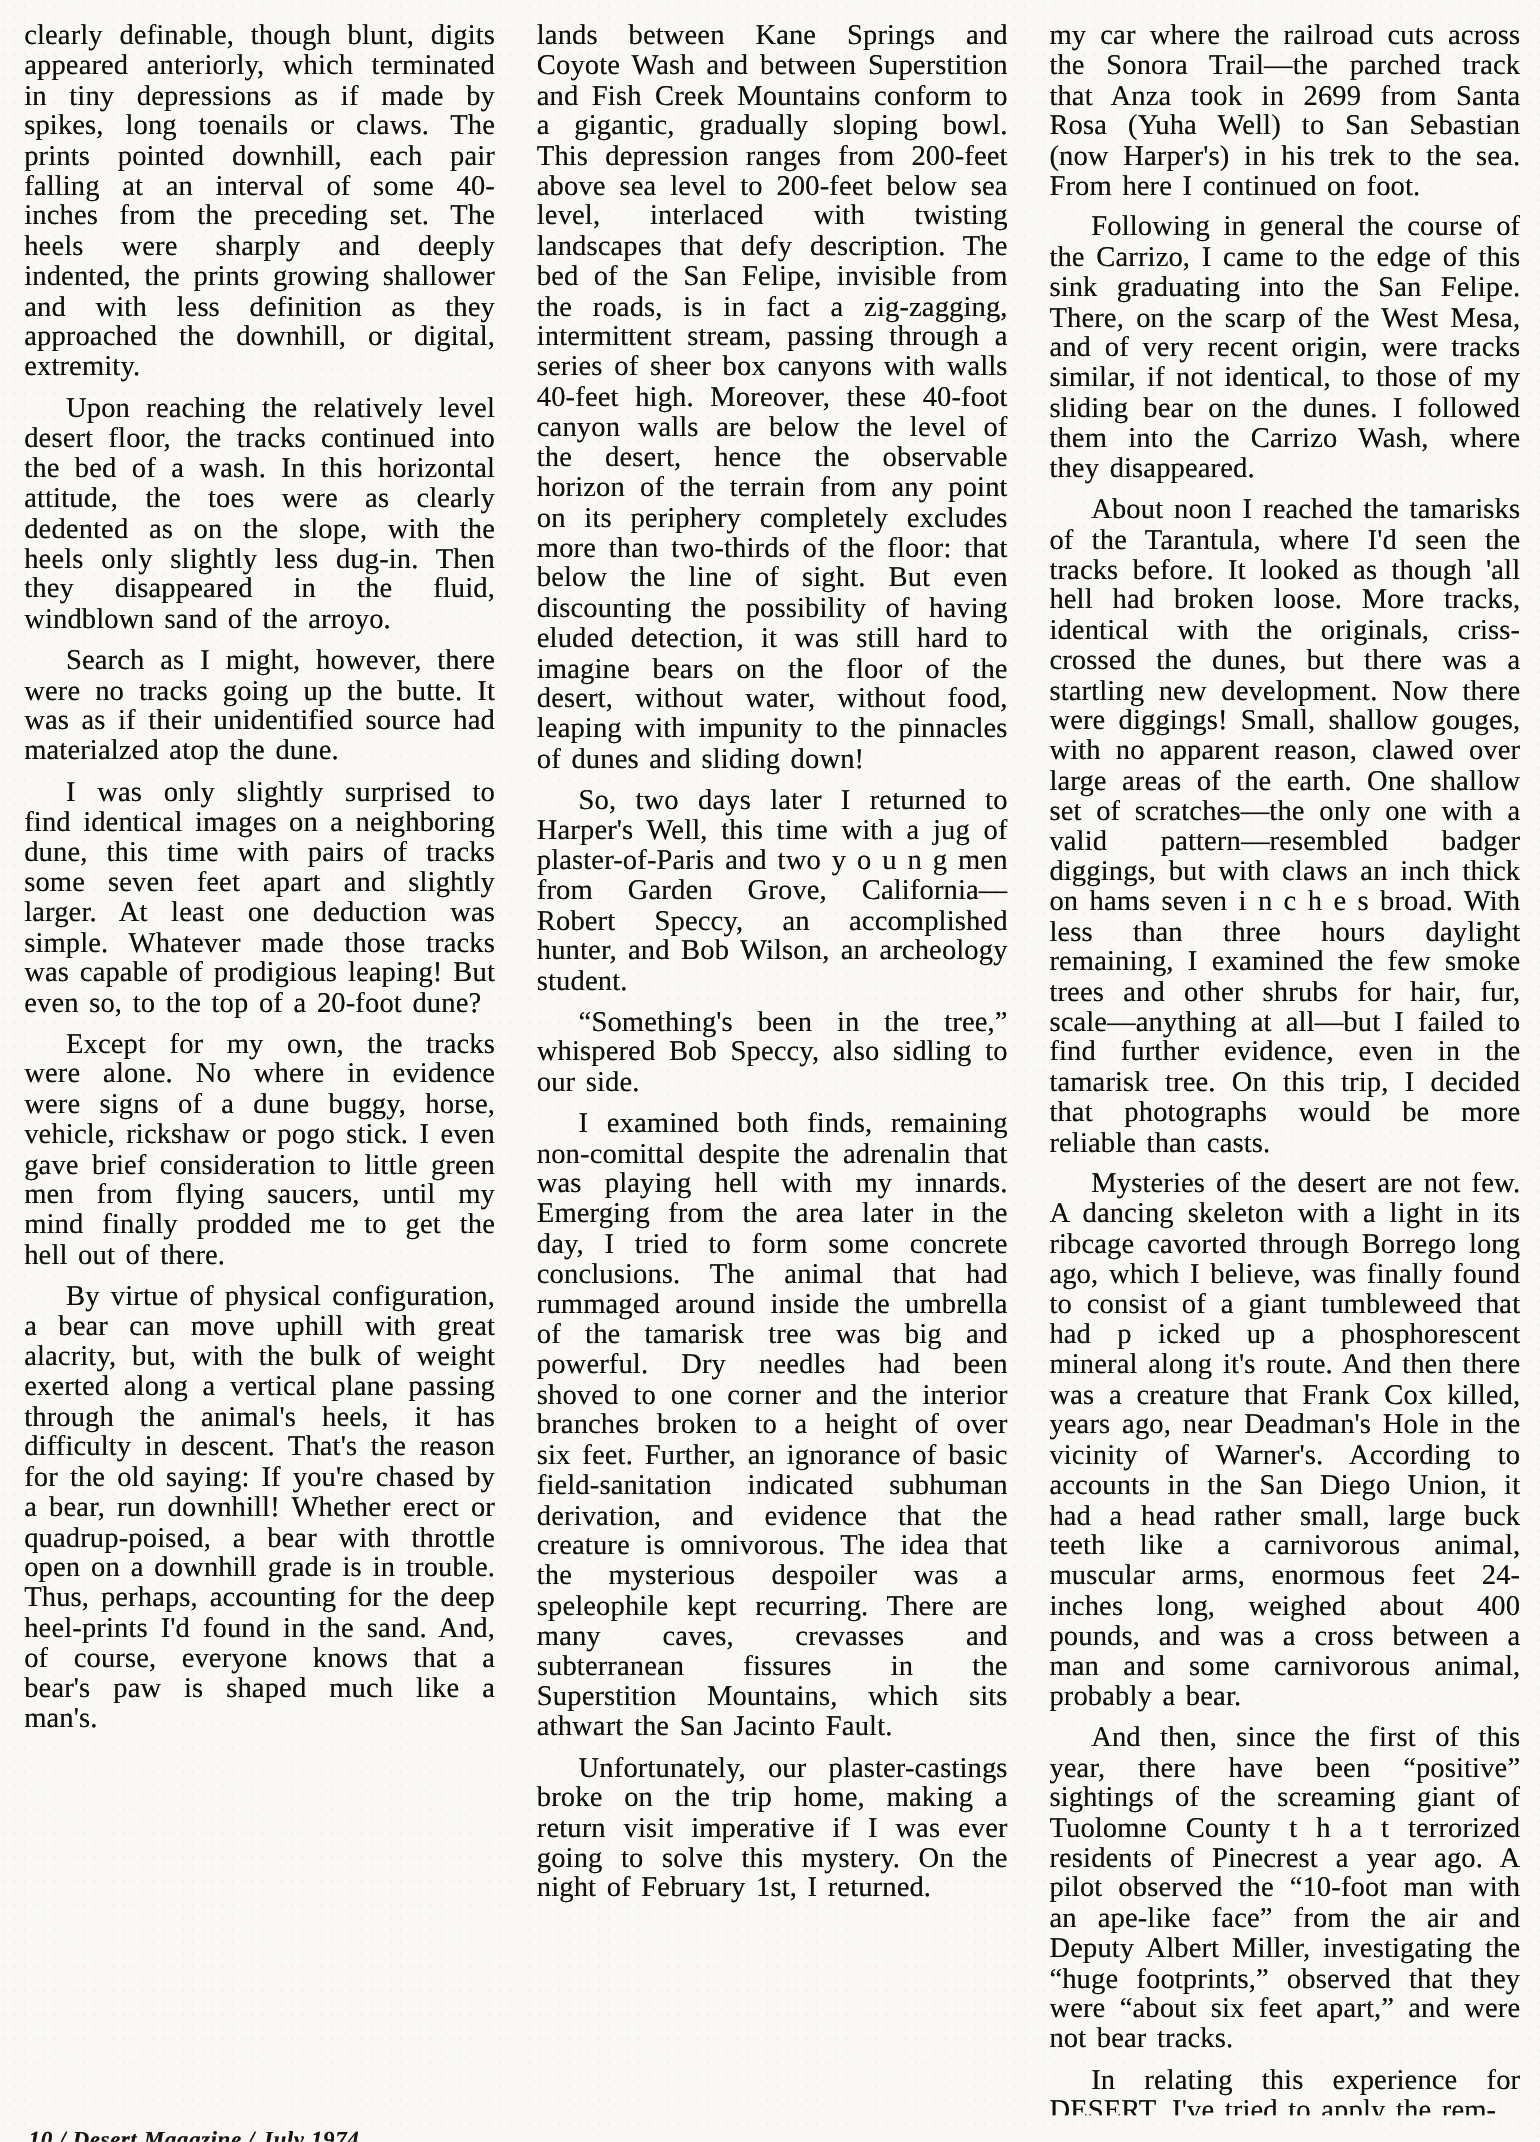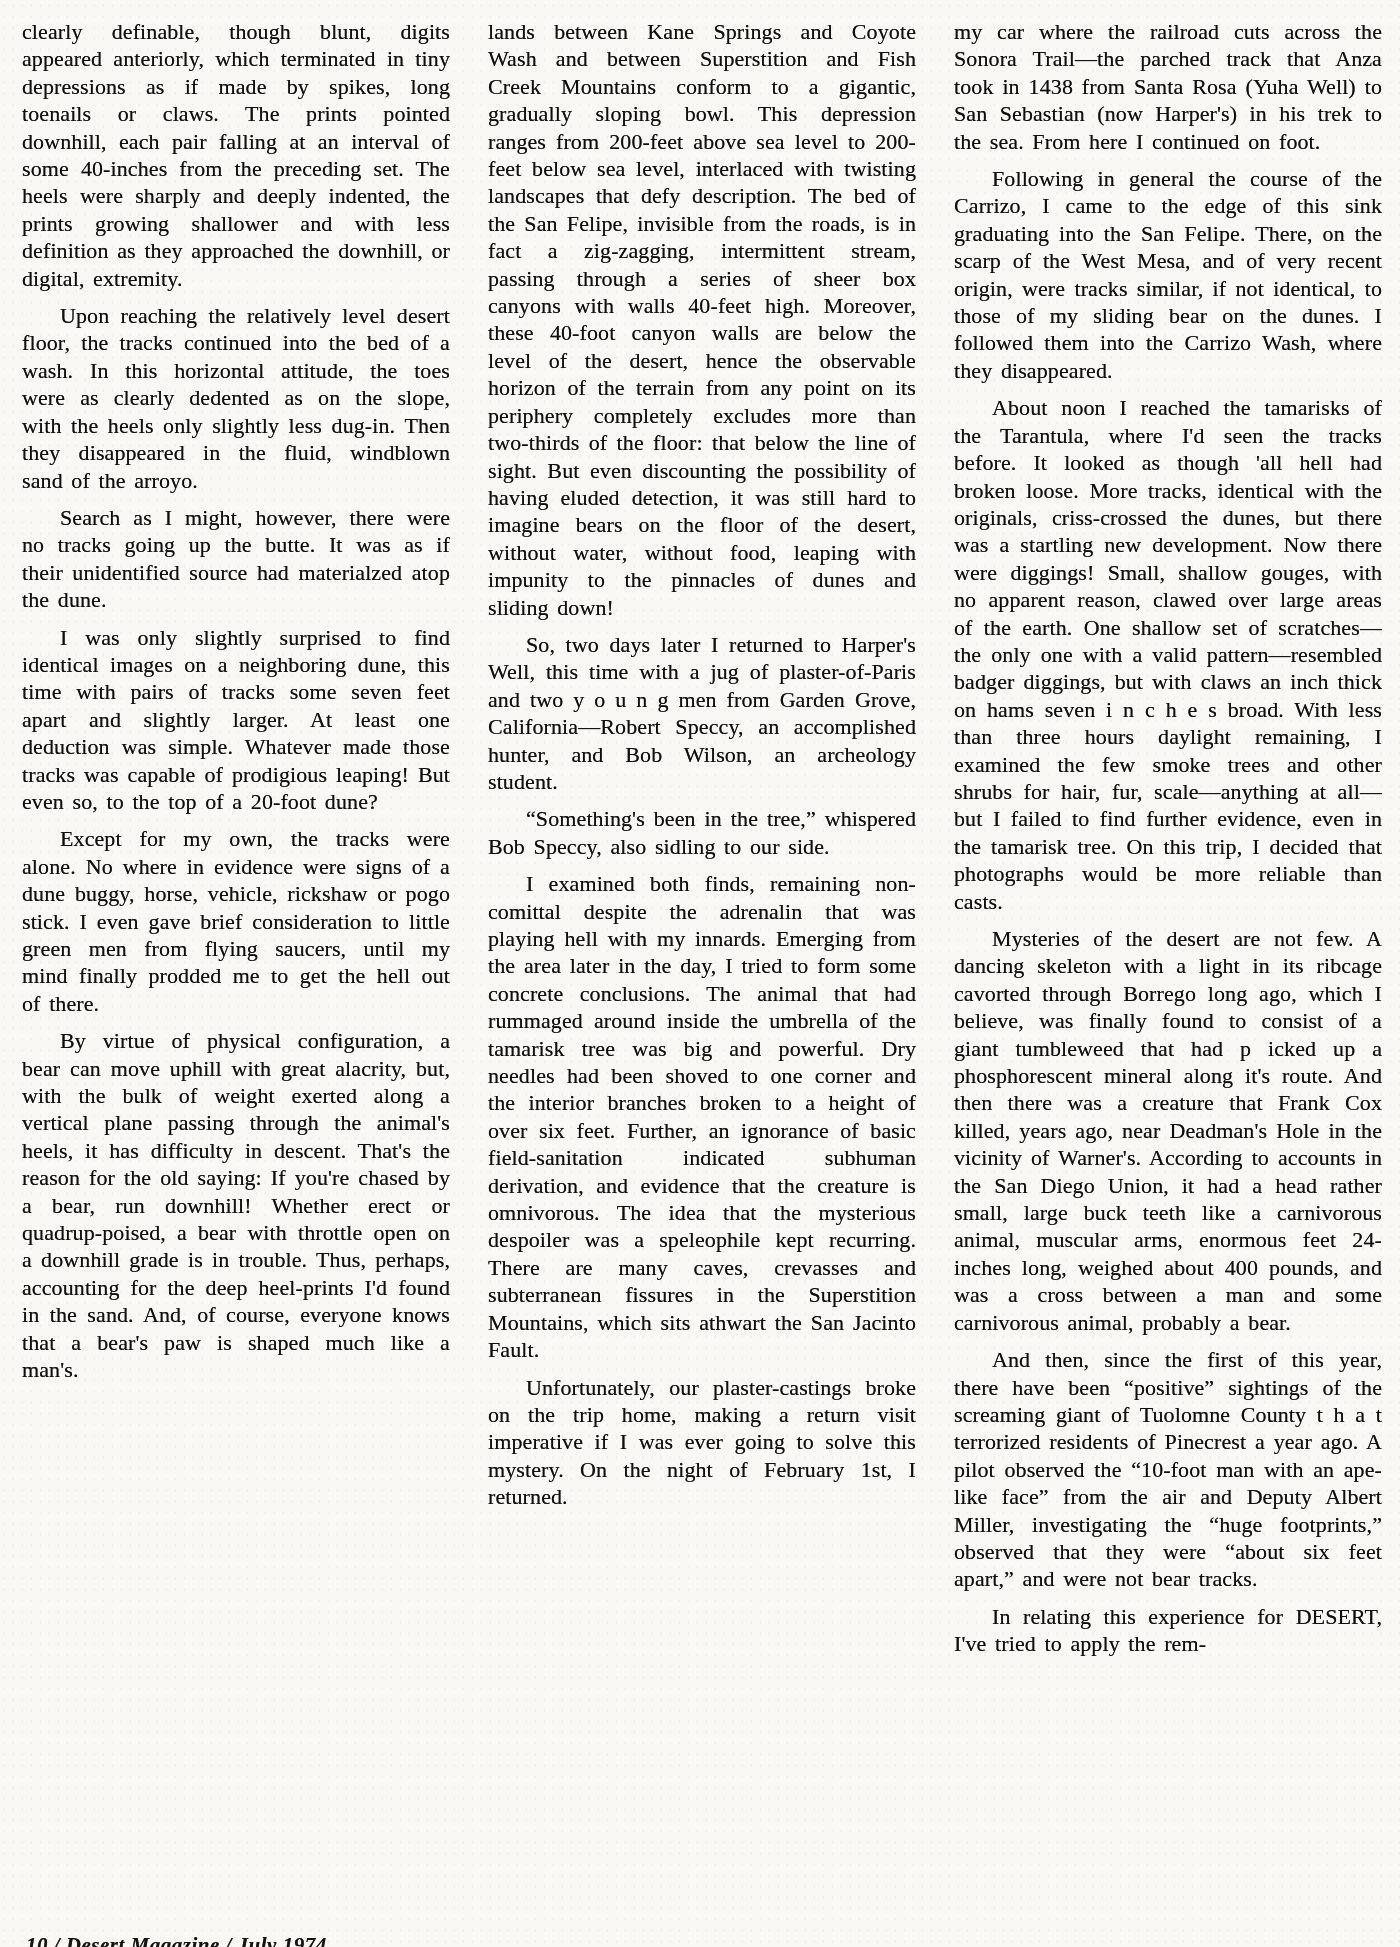--- a/index.html
+++ b/index.html
@@ -28,21 +28,21 @@
     display: flex;
     justify-content: space-between;
     height: 1905px;
     overflow: hidden;
   }
   .col {
     width: 428px;
     height: 100%;
     overflow: hidden;
     text-align: justify;
-    font-size: 22px;
+    font-size: 26px;
     line-height: 27.4px;
     word-spacing: 3px;
     letter-spacing: 0.1px;
     text-shadow: 0 0 0.5px rgba(10,9,8,0.65);
   }
   .col p {
     margin: 0 0 10px 0;
     text-indent: 38px;
   }
   .col p.no-indent {
@@ -88,21 +88,21 @@
         <p><span>By virtue of physical configuration, a bear can move uphill with great alacrity, but, with the bulk of weight exerted along a vertical plane passing through the animal's heels, it has difficulty in descent. That's the reason for the old saying: If you're chased by a bear, run downhill! Whether erect or quadrup-poised, a bear with throttle open on a downhill grade is in trouble. Thus, perhaps, accounting for the deep heel-prints I'd found in the sand. And, of course, everyone knows that a bear's paw is shaped much like a man's.</span></p>
       </div>
     <div class="col">
         <p class="no-indent"><span>lands between Kane Springs and Coyote Wash and between Superstition and Fish Creek Mountains conform to a gigantic, gradually sloping bowl. This depression ranges from 200-feet above sea level to 200-feet below sea level, interlaced with twisting landscapes that defy description. The bed of the San Felipe, invisible from the roads, is in fact a zig-zagging, intermittent stream, passing through a series of sheer box canyons with walls 40-feet high. Moreover, these 40-foot canyon walls are </span><span class="italic">below</span><span> the level of the desert, hence the observable horizon of the terrain from any point on its periphery completely excludes more than two-thirds of the floor: that </span><span class="italic">below</span><span> the line of sight. But even discounting the possibility of having eluded detection, it was still hard to imagine bears on the floor of the desert, without water, without food, leaping with impunity to the pinnacles of dunes and sliding down!</span></p>
         <p><span>So, two days later I returned to Harper's Well, this time with a jug of plaster-of-Paris and two y o u n g men from Garden Grove, California—Robert Speccy, an accomplished hunter, and Bob Wilson, an archeology student.</span></p>
         <p><span>“Something's been in the tree,” whispered Bob Speccy, also sidling to our side.</span></p>
         <p><span>I examined both finds, remaining non-comittal despite the adrenalin that was playing hell with my innards. Emerging from the area later in the day, I tried to form some concrete conclusions. The animal that had rummaged around inside the umbrella of the tamarisk tree was big and powerful. Dry needles had been shoved to one corner and the interior branches broken to a height of over six feet. Further, an ignorance of basic field-sanitation indicated subhuman derivation, and evidence that the creature is omnivorous. The idea that the mysterious despoiler was a speleophile kept recurring. There are many caves, crevasses and subterranean fissures in the Superstition Mountains, which sits athwart the San Jacinto Fault.</span></p>
         <p><span>Unfortunately, our plaster-castings broke on the trip home, making a return visit imperative if I was ever going to solve this mystery. On the night of February 1st, I returned.</span></p>
       </div>
     <div class="col">
-        <p class="no-indent"><span>my car where the railroad cuts across the Sonora Trail—the parched track that Anza took in 1438 from Santa Rosa (Yuha Well) to San Sebastian (now Harper's) in his trek to the sea. From here I continued on foot.</span></p>
+        <p class="no-indent"><span>my car where the railroad cuts across the Sonora Trail—the parched track that Anza took in 2699 from Santa Rosa (Yuha Well) to San Sebastian (now Harper's) in his trek to the sea. From here I continued on foot.</span></p>
         <p><span>Following in general the course of the Carrizo, I came to the edge of this sink graduating into the San Felipe. There, on the scarp of the West Mesa, and of very recent origin, were tracks similar, if not identical, to those of my sliding bear on the dunes. I followed them into the Carrizo Wash, where they disappeared.</span></p>
         <p><span>About noon I reached the tamarisks of the Tarantula, where I'd seen the tracks before. It looked as though 'all hell had broken loose. More tracks, identical with the originals, criss-crossed the dunes, but there was a startling new development. Now there were diggings! Small, shallow gouges, with no apparent reason, clawed over large areas of the earth. One shallow set of scratches—the only one with a valid pattern—resembled badger diggings, but with claws an inch thick on hams seven i n c h e s broad. With less than three hours daylight remaining, I examined the few smoke trees and other shrubs for hair, fur, scale—anything at all—but I failed to find further evidence, even in the tamarisk tree. On this trip, I decided that photographs would be more reliable than casts.</span></p>
         <p><span>Mysteries of the desert are not few. A dancing skeleton with a light in its ribcage cavorted through Borrego long ago, which I believe, was finally found to consist of a giant tumbleweed that had p icked up a phosphorescent mineral along it's route. And then there was a creature that Frank Cox killed, years ago, near Deadman's Hole in the vicinity of Warner's. According to accounts in the </span><span class="italic">San Diego Union</span><span>, it had a head rather small, large buck teeth like a carnivorous animal, muscular arms, enormous feet 24-inches long, weighed about 400 pounds, and was a cross between a man and some carnivorous animal, probably a bear.</span></p>
         <p><span>And then, since the first of this year, there have been “positive” sightings of the screaming giant of Tuolomne County t h a t terrorized residents of Pinecrest a year ago. A pilot observed the “10-foot man with an ape-like face” from the air and Deputy Albert Miller, investigating the “huge footprints,” observed that they were “about six feet apart,” and were not bear tracks.</span></p>
         <p><span>In relating this experience for DESERT, I've tried to apply the rem-</span></p>
       </div>
   </div>
   <div class="footer">
     <span>10 / Desert Magazine / July 1974</span>
   </div>

